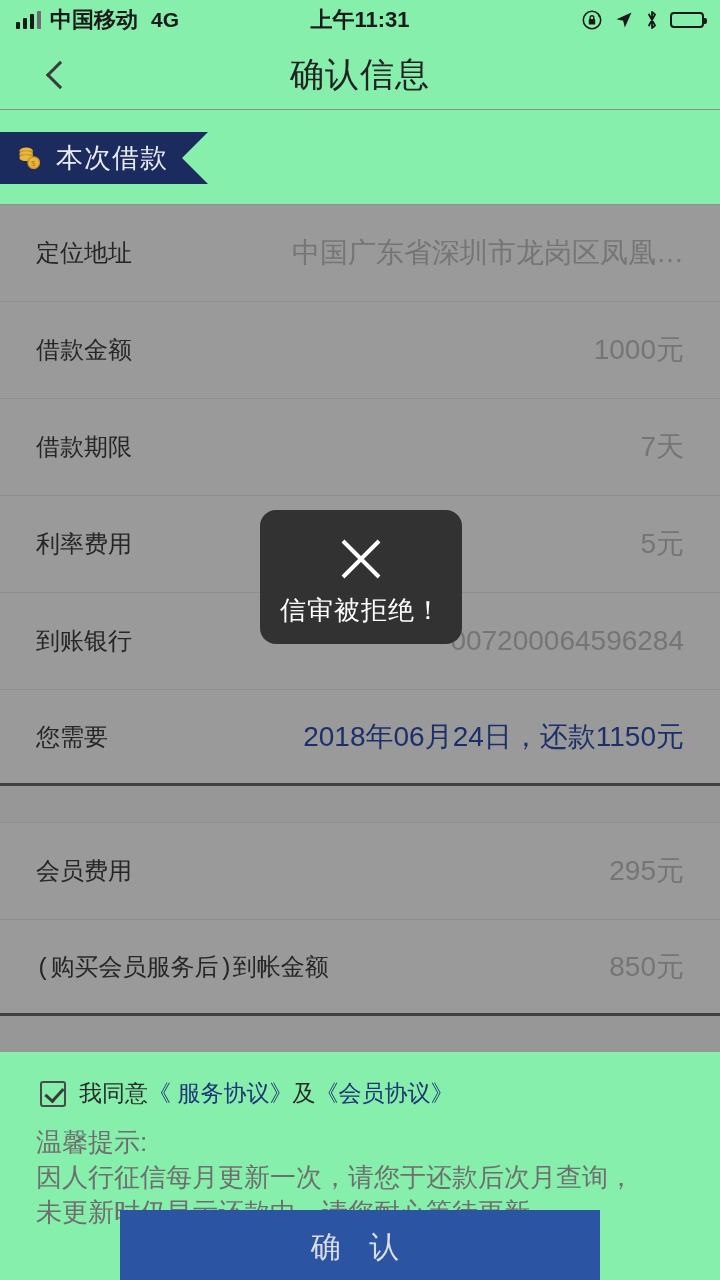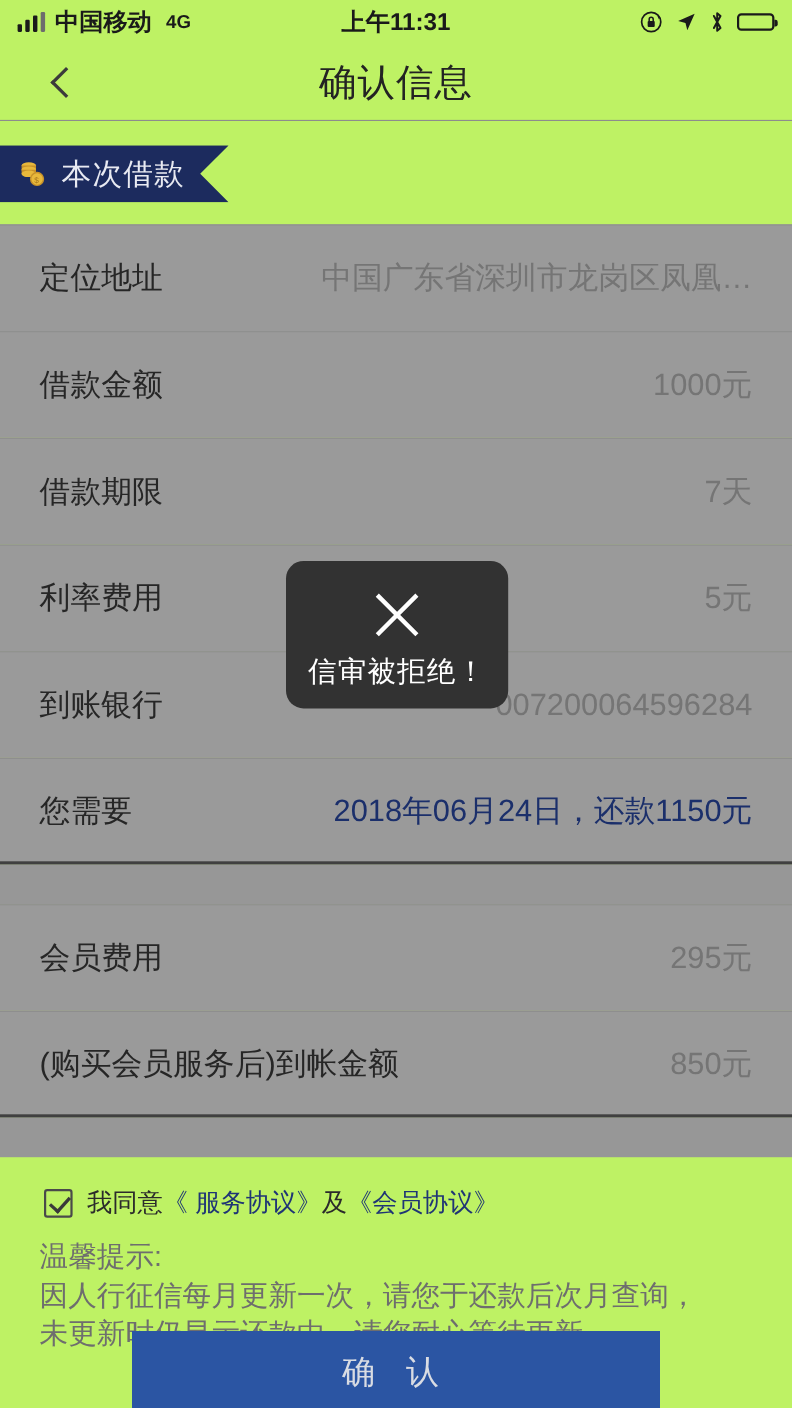--- a/index.html
+++ b/index.html
@@ -5,40 +5,40 @@
   * { margin:0; padding:0; box-sizing:border-box; }
   html, body {
     width:720px; height:1280px;
     font-family:"Liberation Sans","DejaVu Sans",sans-serif;
     background:#9a9a9a;
     overflow:hidden;
   }
   
   #screen {
     position:relative; width:720px; height:1280px;
-    background:#bef264;
+    background:#86efac;
   }
 
   
   .statusbar {
     height:40px; width:100%;
     display:flex; align-items:center;
     padding:0 16px;
     font-size:21px; font-weight:bold; color:#1a1a1a;
     position:relative;
   }
   .sb-left { display:flex; align-items:center; gap:9px; }
   .signal { display:flex; align-items:flex-end; gap:3px; height:18px; }
   .signal i { display:block; width:4px; background:#1a1a1a; border-radius:1px; }
   .signal i:nth-child(1){height:7px;}
   .signal i:nth-child(2){height:11px;}
   .signal i:nth-child(3){height:15px;}
   .signal i:nth-child(4){height:18px; background:#6d6d6d;}
   .carrier { font-size:22px; letter-spacing:0; }
-  .net { font-size:17px; margin-left:4px;}
+  .net { font-size:21px; margin-left:4px;}
   .sb-center {
     position:absolute; left:0; right:0; text-align:center;
     font-size:22px; font-weight:bold; pointer-events:none;
   }
   .sb-right {
     margin-left:auto; display:flex; align-items:center; gap:11px;
     position:relative; z-index:2;
   }
   .icn { display:block; }
   .battery {
@@ -83,21 +83,21 @@
 
   
   .rows { margin-top:20px; }
   .row {
     height:97px; display:flex; align-items:center;
     padding:0 36px;
     border-top:1px solid #8e8e8e;
     background:#9a9a9a;
   }
   .row:last-child { border-bottom:3px solid #404040; }
-  .row .label { font-size:28px; color:#262626; }
+  .row .label { font-size:24px; color:#262626;font-family:Liberation Mono, monospace; }
   .row .value {
     margin-left:auto; font-size:28px; color:#757575;
     max-width:440px; overflow:hidden; white-space:nowrap; text-overflow:ellipsis;
   }
   .row .value.highlight { color:#1b2f6b; }
   .gap { height:36px; background:#979797; }
 
   
   .agree {
     display:flex; align-items:center;

